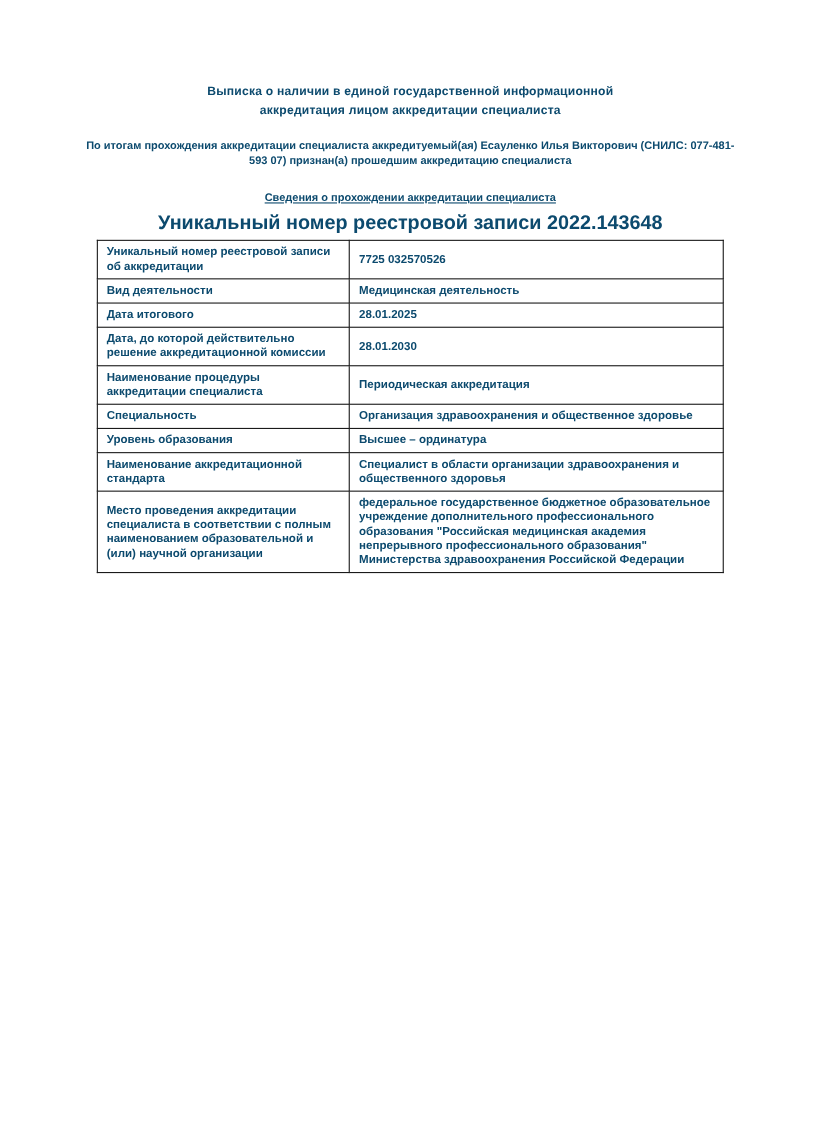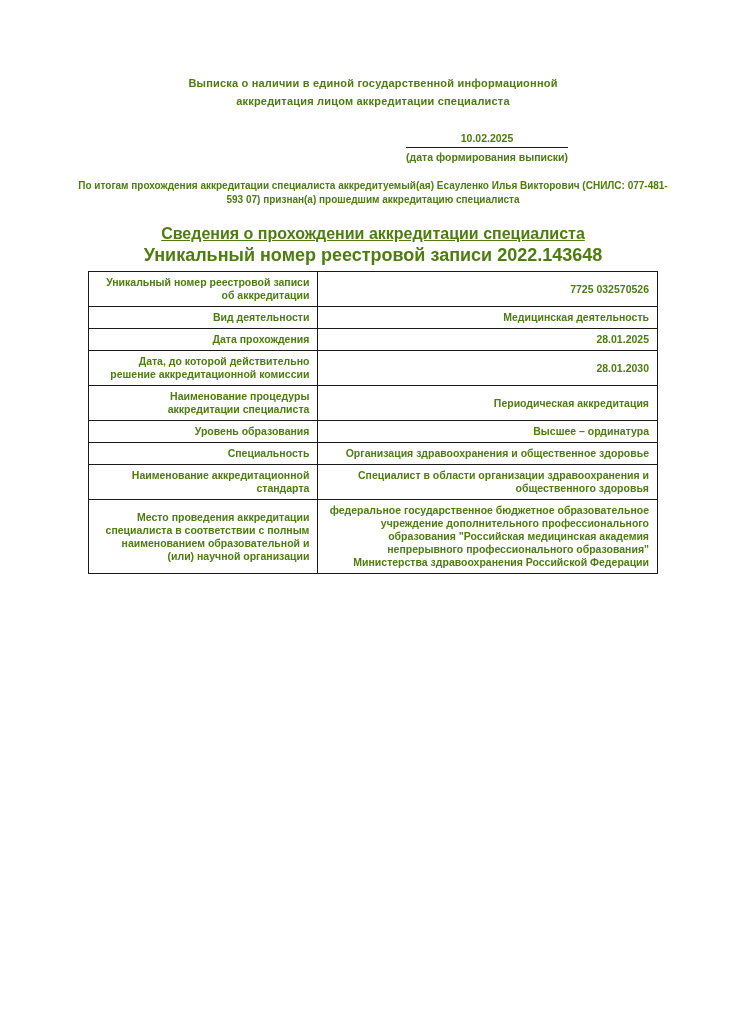--- a/index.html
+++ b/index.html
@@ -5,21 +5,21 @@
   html, body {
     margin: 0;
     padding: 0;
     background: #ffffff;
   }
   .page {
     position: relative;
     width: 746px;
     height: 1029px;
     background: #ffffff;
-    color: #4d7c0f;
+    color: #0c4a6e;
     font-family: "Liberation Sans", "DejaVu Sans", sans-serif;
     font-weight: 700;
     overflow: hidden;
   }
   .title {
     margin: 74px auto 0;
     width: 560px;
     text-align: center;
     font-size: 11px;
     line-height: 18px;
@@ -47,36 +47,35 @@
     margin: 16px auto 0;
     width: 620px;
     text-align: center;
     font-size: 10px;
     line-height: 14px;
   }
   .intro .line { display: block; }
   .section-heading {
     margin: 20px auto 0;
     text-align: center;
-    font-size: 16px;
+    font-size: 10px;
     line-height: 13px;
     text-decoration: underline;
   }
   .record-heading {
     margin: 7px auto 0;
     text-align: center;
     font-size: 18px;
     line-height: 17px;
   }
   table.acc-table {
     border-collapse: collapse;
     table-layout: fixed;
     width: 570px;
     margin: 7px auto 0;
-    text-align: right;
   }
   table.acc-table td {
     border: 1.5px solid #1a1a1a;
     font-size: 10.5px;
     line-height: 13px;
     font-weight: 700;
     padding: 4px 8px;
     vertical-align: middle;
     word-wrap: break-word;
   }
@@ -86,24 +85,20 @@
 </head>
 <body>
 
 <div class="page">
 
   <div class="title">
     <span class="line">Выписка о наличии в единой государственной информационной</span>
     <span class="line">аккредитация лицом аккредитации специалиста</span>
   </div>
 
-  <div class="date-block">
-    <span class="date-value">10.02.2025</span>
-    <span class="date-caption">(дата формирования выписки)</span>
-  </div>
 
   <div class="intro">
     <span class="line">По итогам прохождения аккредитации специалиста аккредитуемый(ая) Есауленко Илья Викторович (СНИЛС: 077-481-</span>
     <span class="line">593 07) признан(а) прошедшим аккредитацию специалиста</span>
   </div>
 
   <div class="section-heading">Сведения о прохождении аккредитации специалиста</div>
 
   <div class="record-heading">Уникальный номер реестровой записи 2022.143648</div>
 
@@ -111,38 +106,38 @@
     <tbody>
       <tr>
         <td class="cell-label">Уникальный номер реестровой записи об аккредитации</td>
         <td class="cell-value">7725 032570526</td>
       </tr>
       <tr>
         <td class="cell-label">Вид деятельности</td>
         <td class="cell-value">Медицинская деятельность</td>
       </tr>
       <tr>
-        <td class="cell-label">Дата прохождения</td>
+        <td class="cell-label">Дата итогового</td>
         <td class="cell-value">28.01.2025</td>
       </tr>
       <tr>
         <td class="cell-label">Дата, до которой действительно решение аккредитационной комиссии</td>
         <td class="cell-value">28.01.2030</td>
       </tr>
       <tr>
         <td class="cell-label">Наименование процедуры аккредитации специалиста</td>
         <td class="cell-value">Периодическая аккредитация</td>
       </tr>
       <tr>
+        <td class="cell-label">Специальность</td>
+        <td class="cell-value">Организация здравоохранения и общественное здоровье</td>
+      </tr>
+      <tr>
         <td class="cell-label">Уровень образования</td>
         <td class="cell-value">Высшее – ординатура</td>
-      </tr>
-      <tr>
-        <td class="cell-label">Специальность</td>
-        <td class="cell-value">Организация здравоохранения и общественное здоровье</td>
       </tr>
       <tr>
         <td class="cell-label">Наименование аккредитационной стандарта</td>
         <td class="cell-value">Специалист в области организации здравоохранения и общественного здоровья</td>
       </tr>
       <tr>
         <td class="cell-label">Место проведения аккредитации специалиста в соответствии с полным наименованием образовательной и (или) научной организации</td>
         <td class="cell-value">федеральное государственное бюджетное образовательное учреждение дополнительного профессионального образования "Российская медицинская академия непрерывного профессионального образования" Министерства здравоохранения Российской Федерации</td>
       </tr>
     </tbody>

